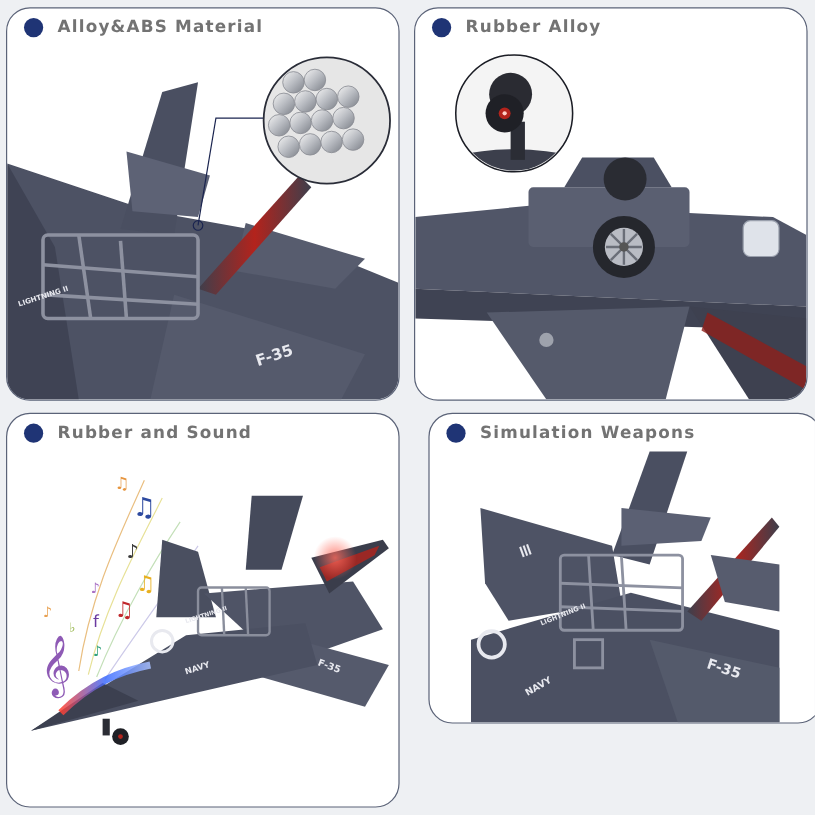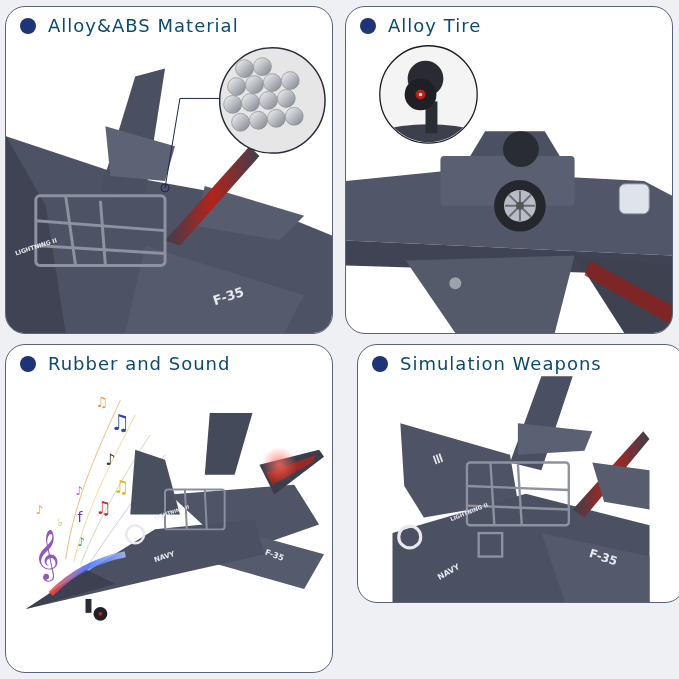--- a/index.html
+++ b/index.html
@@ -12,21 +12,21 @@
   }
   .p1 { left: 5px;   top: 6px;   width: 328px; height: 328px; }
   .p2 { left: 345px; top: 6px;   width: 328px; height: 328px; }
   .p3 { left: 5px;   top: 344px; width: 328px; height: 329px; }
   .p4 { left: 357px; top: 344px; width: 328px; height: 259px; text-align: center; }
   .heading {
     position: absolute; left: 14px; top: 8px; display: flex; align-items: center; gap: 12px;
     z-index: 5;
   }
   .bullet { width: 16px; height: 16px; border-radius: 50%; background: #1f3475; display: inline-block; }
-  .heading-text { font-size: 18px; color: #0c4a6e; letter-spacing: 1px; font-weight: 400; white-space: nowrap; }
+  .heading-text { font-size: 14px; color: #737373; letter-spacing: 1px; font-weight: 700; white-space: nowrap; }
   .art { position: absolute; inset: 0; }
   .art svg { width: 100%; height: 100%; display: block; }
   .label-decal { font-family: "DejaVu Sans", sans-serif; font-weight: bold; fill: #e8e9ef; }
 </style>
 </head>
 <body>
 
 <div class="grid">
 
   <div class="panel p1">
@@ -93,21 +93,21 @@
               <circle cx="290" cy="110" r="9"></circle>
           </g>
         </g>
       </svg>
     </div>
   </div>
 
   <div class="panel p2">
     <div class="heading">
       <span class="bullet"></span>
-      <span class="heading-text">Alloy Tire</span>
+      <span class="heading-text">Rubber Alloy</span>
     </div>
     <div class="art">
       <svg viewBox="0 0 328 328">
         <defs>
             <clipPath id="tireclip">
               <circle cx="83" cy="88" r="48"></circle>
             </clipPath>
           </defs>
 
         <polygon points="0,175 100,165 300,175 328,190 328,250 0,235" fill="#515668"></polygon>

